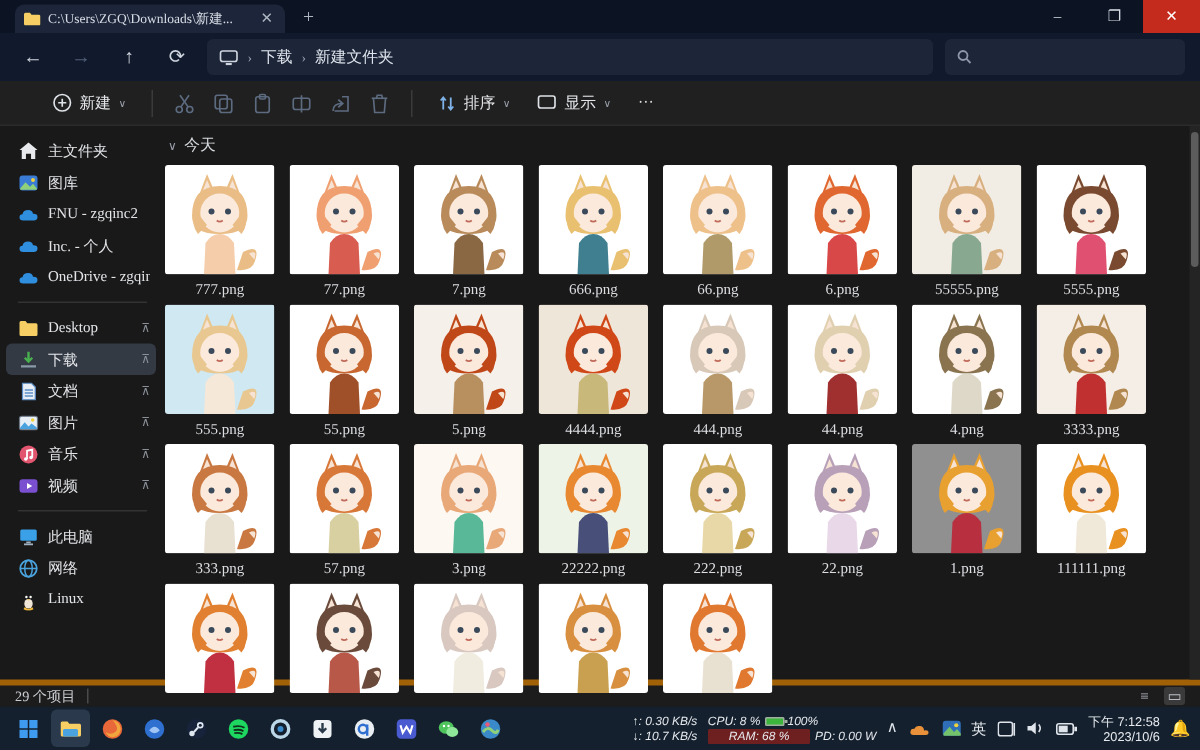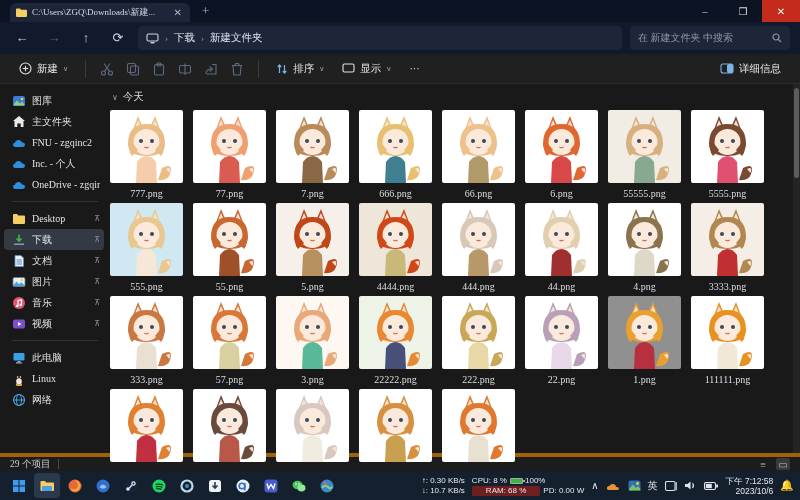--- a/index.html
+++ b/index.html
@@ -26,21 +26,21 @@
   .navbtn.dim { color:#55607a; }
   .addressbar { flex:1; height:24px; background:#1d2639; border-radius:4px; display:flex;
     align-items:center; padding:0 8px; gap:6px; font-size:10.5px; color:#dfe4ec; }
   .crumb-sep { color:#9aa3b4; font-size:9px; }
   .searchbox { width:160px; height:24px; background:#1d2639; border-radius:4px; display:flex;
     align-items:center; padding:0 8px; font-size:10px; color:#8e97a8; }
   .searchbox .ph { flex:1; }
 
   
   .toolbar { height:30px; background:#202020; border-bottom:1px solid #2b2b2b; display:flex;
-    align-items:center; padding:0 12px; gap:4px; flex:none; }
+    align-items:center; padding:0 28px; gap:4px; flex:none; }
   .tbtn { display:flex; align-items:center; gap:5px; padding:4px 7px; border-radius:4px;
     font-size:10.5px; color:#e4e6ea; }
   .tbtn .chev { font-size:7px; color:#9aa0aa; }
   .ticon { width:22px; height:22px; display:flex; align-items:center; justify-content:center; }
   .tsep { width:1px; height:18px; background:#3a3a3a; margin:0 6px; }
   .tb-right { margin-left:auto; display:flex; align-items:center; }
 
   
   .body { flex:1; display:flex; min-height:0; }
   .sidebar { width:104px; flex:none; padding:6px 0 0 4px; font-size:10px; overflow:hidden; }
@@ -69,21 +69,21 @@
   .sb-right { margin-left:auto; display:flex; gap:6px; }
   .viewicon { width:14px; height:12px; display:flex; align-items:center; justify-content:center; color:#b8bcc2; font-size:10px; }
   .viewicon.on { background:#3a3a3a; border-radius:2px; }
 
   
   .taskbar { height:29px; background:#14202e; display:flex; align-items:center; padding:0 6px; gap:2px; }
   .tkicon { width:26px; height:25px; border-radius:4px; display:flex; align-items:center; justify-content:center; }
   .tkicon.active { background:#2a3a4c; }
   .tray { margin-left:auto; display:flex; align-items:center; gap:7px; font-size:8.5px; color:#e6e9ee; }
   .stats { display:flex; flex-direction:column; justify-content:center; line-height:10px; font-size:8px; text-align:left; }
-  .statrow { display:flex; align-items:center; gap:3px; }
+  .statrow { display:flex; align-items:center; gap:3px;font-style:italic; }
   .ram-hl { background:#6e2020; padding:0 14px; border-radius:1px; }
   .battchip { display:inline-flex; align-items:center; gap:2px; }
   .batt { width:13px; height:6px; border:1px solid #9fb09f; border-radius:1px; background:#3db53d; position:relative; }
   .batt:after { content:""; position:absolute; right:-3px; top:1px; width:2px; height:2px; background:#9fb09f; }
   .trayglyph { font-size:10px; color:#dfe4ea; }
   .clock { text-align:right; font-size:8.5px; line-height:10px; }
   .bell { color:#4da3ff; font-size:11px; }
   .ime { font-size:10px; }
 </style>
 </head>
@@ -116,21 +116,20 @@
       <svg width="13" height="11">
           <rect x="1" y="1" width="11" height="7" rx="1.5" fill="none" stroke="#cfd5de" stroke-width="1.1"></rect>
           <rect x="4.5" y="9" width="4" height="1.4" fill="#cfd5de"></rect>
         </svg>
       <span class="crumb-sep">›</span>
       <span>下载</span>
       <span class="crumb-sep">›</span>
       <span>新建文件夹</span>
     </div>
     <div class="searchbox">
-      <span class="ph">在 新建文件夹 中搜索</span>
       <svg width="10" height="10">
           <circle cx="4" cy="4" r="3" fill="none" stroke="#8e97a8" stroke-width="1.2"></circle>
           <line x1="6.3" y1="6.3" x2="9" y2="9" stroke="#8e97a8" stroke-width="1.2"></line>
         </svg>
     </div>
   </div>
 
   <div class="toolbar">
     <div class="tbtn">
       <svg width="13" height="13">
@@ -206,46 +205,37 @@
       <span class="chev">∨</span>
     </div>
     <div class="tbtn">
       <svg width="13" height="11">
           <rect x="1" y="1" width="11" height="8" rx="1.5" fill="none" stroke="#dfe3e8" stroke-width="1.1"></rect>
         </svg>
       <span>显示</span>
       <span class="chev">∨</span>
     </div>
     <div class="tbtn">···</div>
-    <div class="tb-right">
-      <div class="tbtn">
-        <svg width="14" height="11">
-            <rect x="1" y="1" width="12" height="9" rx="2" fill="none" stroke="#7fb2e8" stroke-width="1.1"></rect>
-            <rect x="7" y="1" width="6" height="9" rx="2" fill="#7fb2e8"></rect>
-          </svg>
-        <span>详细信息</span>
-      </div>
-    </div>
   </div>
 
   <div class="body">
     <div class="sidebar" id="sidebar">
+        <div class="side-item">
+          <svg width="14" height="14" viewBox="0 0 14 14">
+            <path d="M7 1 L13 6 L11.5 6 L11.5 12 L8.7 12 L8.7 8.5 L5.3 8.5 L5.3 12 L2.5 12 L2.5 6 L1 6 Z" fill="#e8e9ec"></path>
+          </svg>
+          <span class="lbl">主文件夹</span>
+        </div>
         <div class="side-item">
           <svg width="14" height="14" viewBox="0 0 14 14">
             <rect x="1" y="2" width="12" height="10" rx="2" fill="#3a7bd5"></rect>
             <path d="M1.5 10.5 L5 6.5 L8 9.5 L10 7.5 L12.5 10.5 L12.5 11.5 L1.5 11.5Z" fill="#8fd07a"></path>
             <circle cx="10" cy="5" r="1.3" fill="#f2d23c"></circle>
           </svg>
           <span class="lbl">图库</span>
-        </div>
-        <div class="side-item">
-          <svg width="14" height="14" viewBox="0 0 14 14">
-            <path d="M7 1 L13 6 L11.5 6 L11.5 12 L8.7 12 L8.7 8.5 L5.3 8.5 L5.3 12 L2.5 12 L2.5 6 L1 6 Z" fill="#e8e9ec"></path>
-          </svg>
-          <span class="lbl">主文件夹</span>
         </div>
         <div class="side-item">
           <svg width="14" height="14" viewBox="0 0 14 14">
             <path d="M3.5 11 Q1 11 1 8.8 Q1 6.8 3 6.8 Q3.5 4 6.8 4 Q9.6 4 10 6.5 Q13 6.3 13 8.7 Q13 11 10.5 11 Z" fill="#2f8ede"></path>
           </svg>
           <span class="lbl">FNU - zgqinc2</span>
         </div>
         <div class="side-item">
           <svg width="14" height="14" viewBox="0 0 14 14">
             <path d="M3.5 11 Q1 11 1 8.8 Q1 6.8 3 6.8 Q3.5 4 6.8 4 Q9.6 4 10 6.5 Q13 6.3 13 8.7 Q13 11 10.5 11 Z" fill="#2f8ede"></path>
@@ -312,39 +302,39 @@
           <span class="pin">⊼</span>
         </div>
         <div class="side-div"></div>
         <div class="side-item">
           <svg width="14" height="14" viewBox="0 0 14 14">
             <rect x="1.5" y="2" width="11" height="7.5" rx="1" fill="#3aa0e8"></rect>
             <rect x="5.5" y="10" width="3" height="1.2" fill="#9fb0c0"></rect>
             <rect x="4" y="11.3" width="6" height="1.2" fill="#9fb0c0"></rect>
           </svg>
           <span class="lbl">此电脑</span>
+        </div>
+        <div class="side-item">
+          <svg width="14" height="14" viewBox="0 0 14 14">
+            <circle cx="7" cy="7" r="5.5" fill="none" stroke="#4aa3df" stroke-width="1.2"></circle>
+            <ellipse cx="7" cy="7" rx="2.5" ry="5.5" fill="none" stroke="#4aa3df" stroke-width="1"></ellipse>
+            <line x1="1.5" y1="7" x2="12.5" y2="7" stroke="#4aa3df"></line>
+          </svg>
+          <span class="lbl">网络</span>
         </div>
         <div class="side-item">
           <svg width="14" height="14" viewBox="0 0 14 14">
             <ellipse cx="7" cy="8" rx="4.5" ry="5.5" fill="#1b1b1b"></ellipse>
             <ellipse cx="7" cy="9.5" rx="2.8" ry="3.2" fill="#efe6d8"></ellipse>
             <circle cx="5.6" cy="5" r="0.8" fill="#fff"></circle>
             <circle cx="8.4" cy="5" r="0.8" fill="#fff"></circle>
             <path d="M6 6.5 L7 7.3 L8 6.5 Z" fill="#f2b93c"></path>
             <path d="M4 12.5 L6 13.5 L8 13.5 L10 12.5" stroke="#f2b93c" stroke-width="1.4" fill="none"></path>
           </svg>
           <span class="lbl">Linux</span>
-        </div>
-        <div class="side-item">
-          <svg width="14" height="14" viewBox="0 0 14 14">
-            <circle cx="7" cy="7" r="5.5" fill="none" stroke="#4aa3df" stroke-width="1.2"></circle>
-            <ellipse cx="7" cy="7" rx="2.5" ry="5.5" fill="none" stroke="#4aa3df" stroke-width="1"></ellipse>
-            <line x1="1.5" y1="7" x2="12.5" y2="7" stroke="#4aa3df"></line>
-          </svg>
-          <span class="lbl">网络</span>
         </div>
       </div>
     <div class="content">
       <div class="group-hdr">
         <span class="chev">∨</span>
         <span>今天</span>
       </div>
       <div class="grid" id="grid">
           <div class="tile">
             <div class="thumb">

